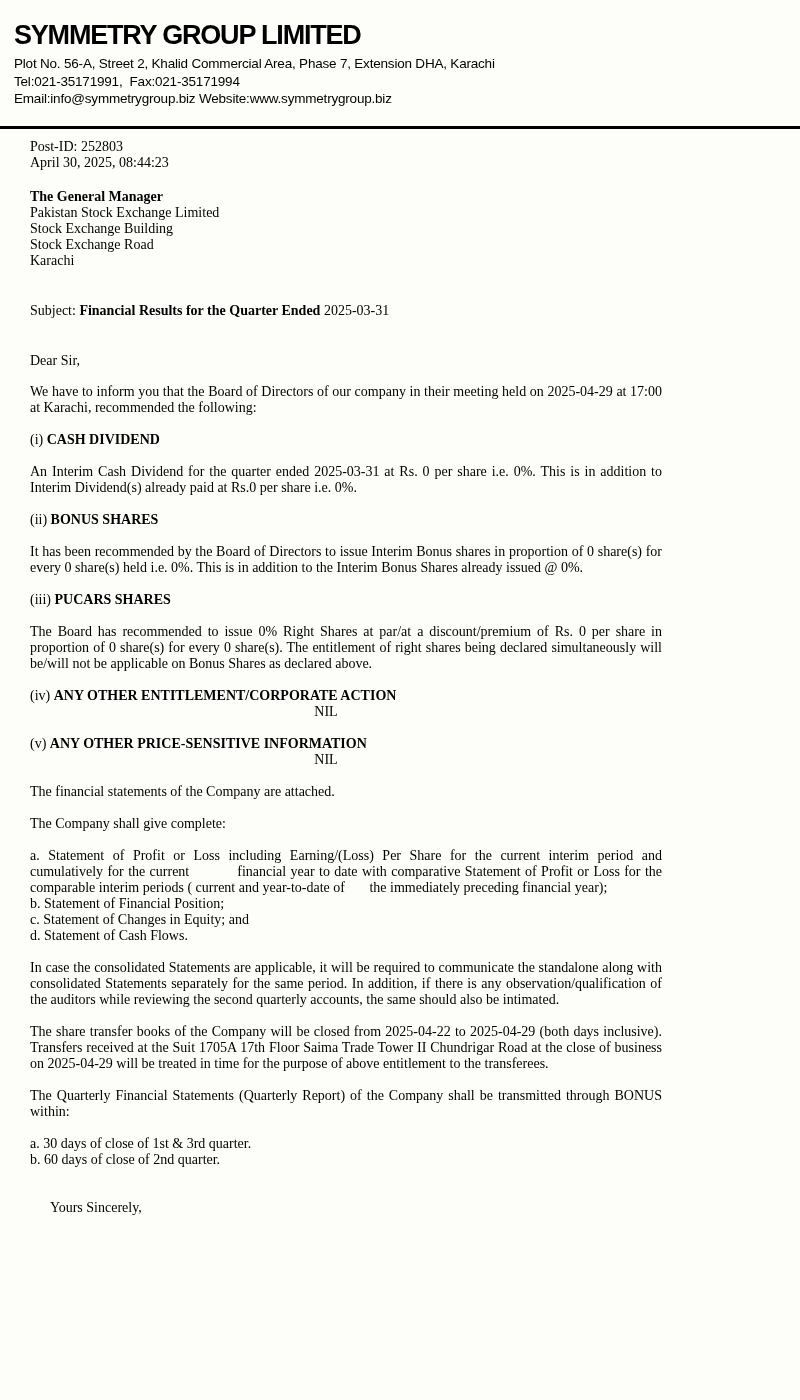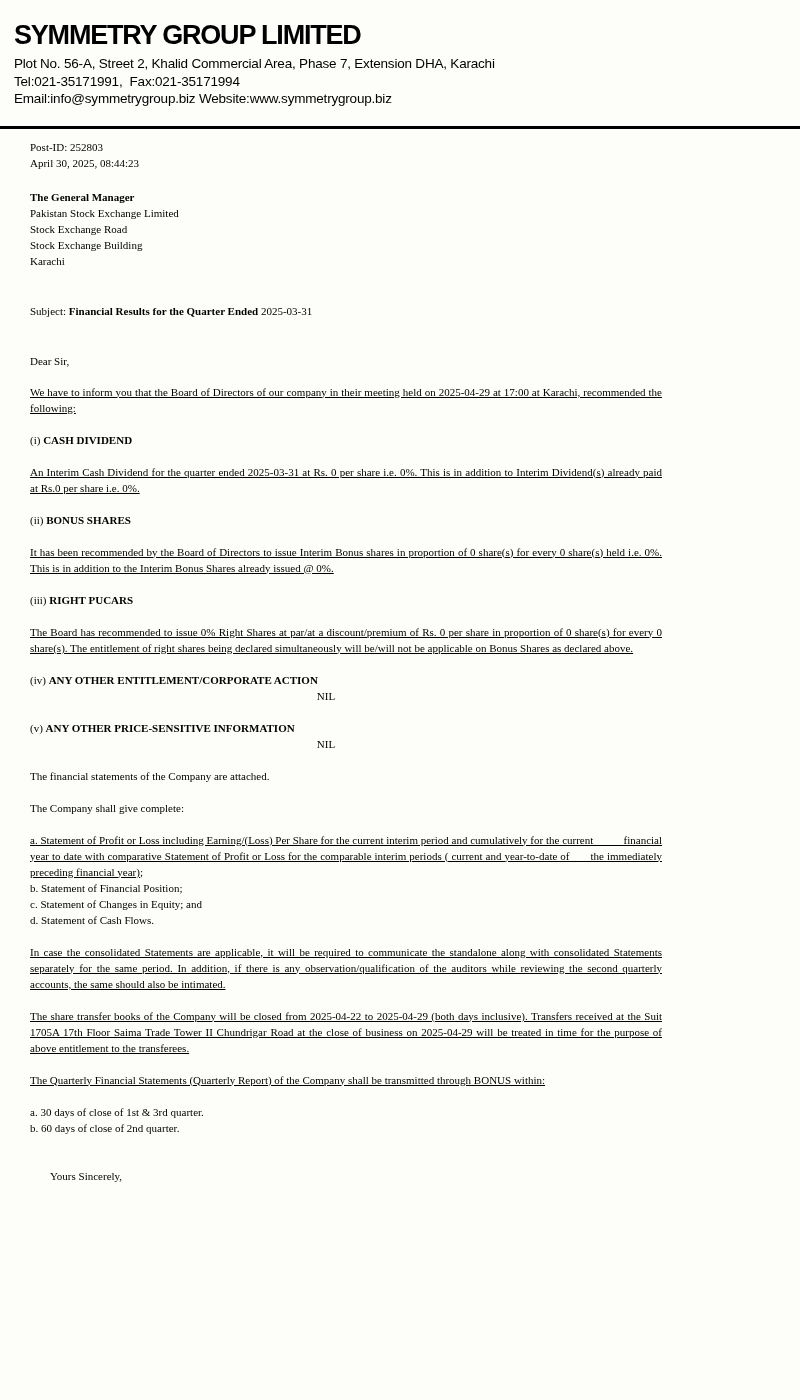--- a/index.html
+++ b/index.html
@@ -36,31 +36,31 @@
   .top-rule {
     border: none;
     border-top: 3px solid #000;
     width: 800px;
     margin-top: 10px;
   }
 
   
   .letter {
     padding: 10px 14px 0 30px;
-    font-size: 11px;
+    font-size: 14px;
     line-height: 16px;
   }
   .block { margin-top: 16px; }
   .meta-block { margin-top: 0; }
   .recipient-block { margin-top: 18px; }
   .subject-block { margin-top: 34px; }
   .salutation-block { margin-top: 34px; }
   .intro-block { margin-top: 15px; }
   .closing-block { margin-top: 32px; margin-left: 20px; }
-  .justified { text-align: justify; text-decoration: underline; }
+  .justified { text-align: justify; }
   .bold { font-weight: bold; }
   .nil-line { text-align: center; padding-right: 40px; }
   .tight-line { white-space: nowrap; }
 </style>
 </head>
 <body>
 
 <div class="page">
 
   <div class="letterhead">
@@ -74,22 +74,22 @@
   <div class="letter">
 
     <div class="meta-block">
       <div class="tight-line">Post-ID: 252803</div>
       <div class="tight-line">April 30, 2025, 08:44:23</div>
     </div>
 
     <div class="recipient-block">
       <div class="bold">The General Manager</div>
       <div>Pakistan Stock Exchange Limited</div>
+      <div>Stock Exchange Building</div>
       <div>Stock Exchange Road</div>
-      <div>Stock Exchange Building</div>
       <div>Karachi</div>
     </div>
 
     <div class="subject-block">
       <span>Subject:</span>
       <span class="bold">Financial Results for the Quarter Ended</span>
       <span>2025-03-31</span>
     </div>
 
     <div class="salutation-block">Dear Sir,</div>
@@ -103,21 +103,21 @@
     <div class="block justified">An Interim Cash Dividend for the quarter ended 2025-03-31 at Rs. 0 per share i.e. 0%. This is in addition to Interim Dividend(s) already paid at Rs.0 per share i.e. 0%.</div>
 
     <div class="block">
       <span>(ii)</span>
       <span class="bold">BONUS SHARES</span>
     </div>
     <div class="block justified">It has been recommended by the Board of Directors to issue Interim Bonus shares in proportion of 0 share(s) for every 0 share(s) held i.e. 0%. This is in addition to the Interim Bonus Shares already issued @ 0%.</div>
 
     <div class="block">
       <span>(iii)</span>
-      <span class="bold">RIGHT PUCARS</span>
+      <span class="bold">PUCARS SHARES</span>
     </div>
     <div class="block justified">The Board has recommended to issue 0% Right Shares at par/at a discount/premium of Rs. 0 per share in proportion of 0 share(s) for every 0 share(s). The entitlement of right shares being declared simultaneously will be/will not be applicable on Bonus Shares as declared above.</div>
 
     <div class="block">
       <span>(iv)</span>
       <span class="bold">ANY OTHER ENTITLEMENT/CORPORATE ACTION</span>
       <div class="nil-line">NIL</div>
     </div>
 
     <div class="block">

